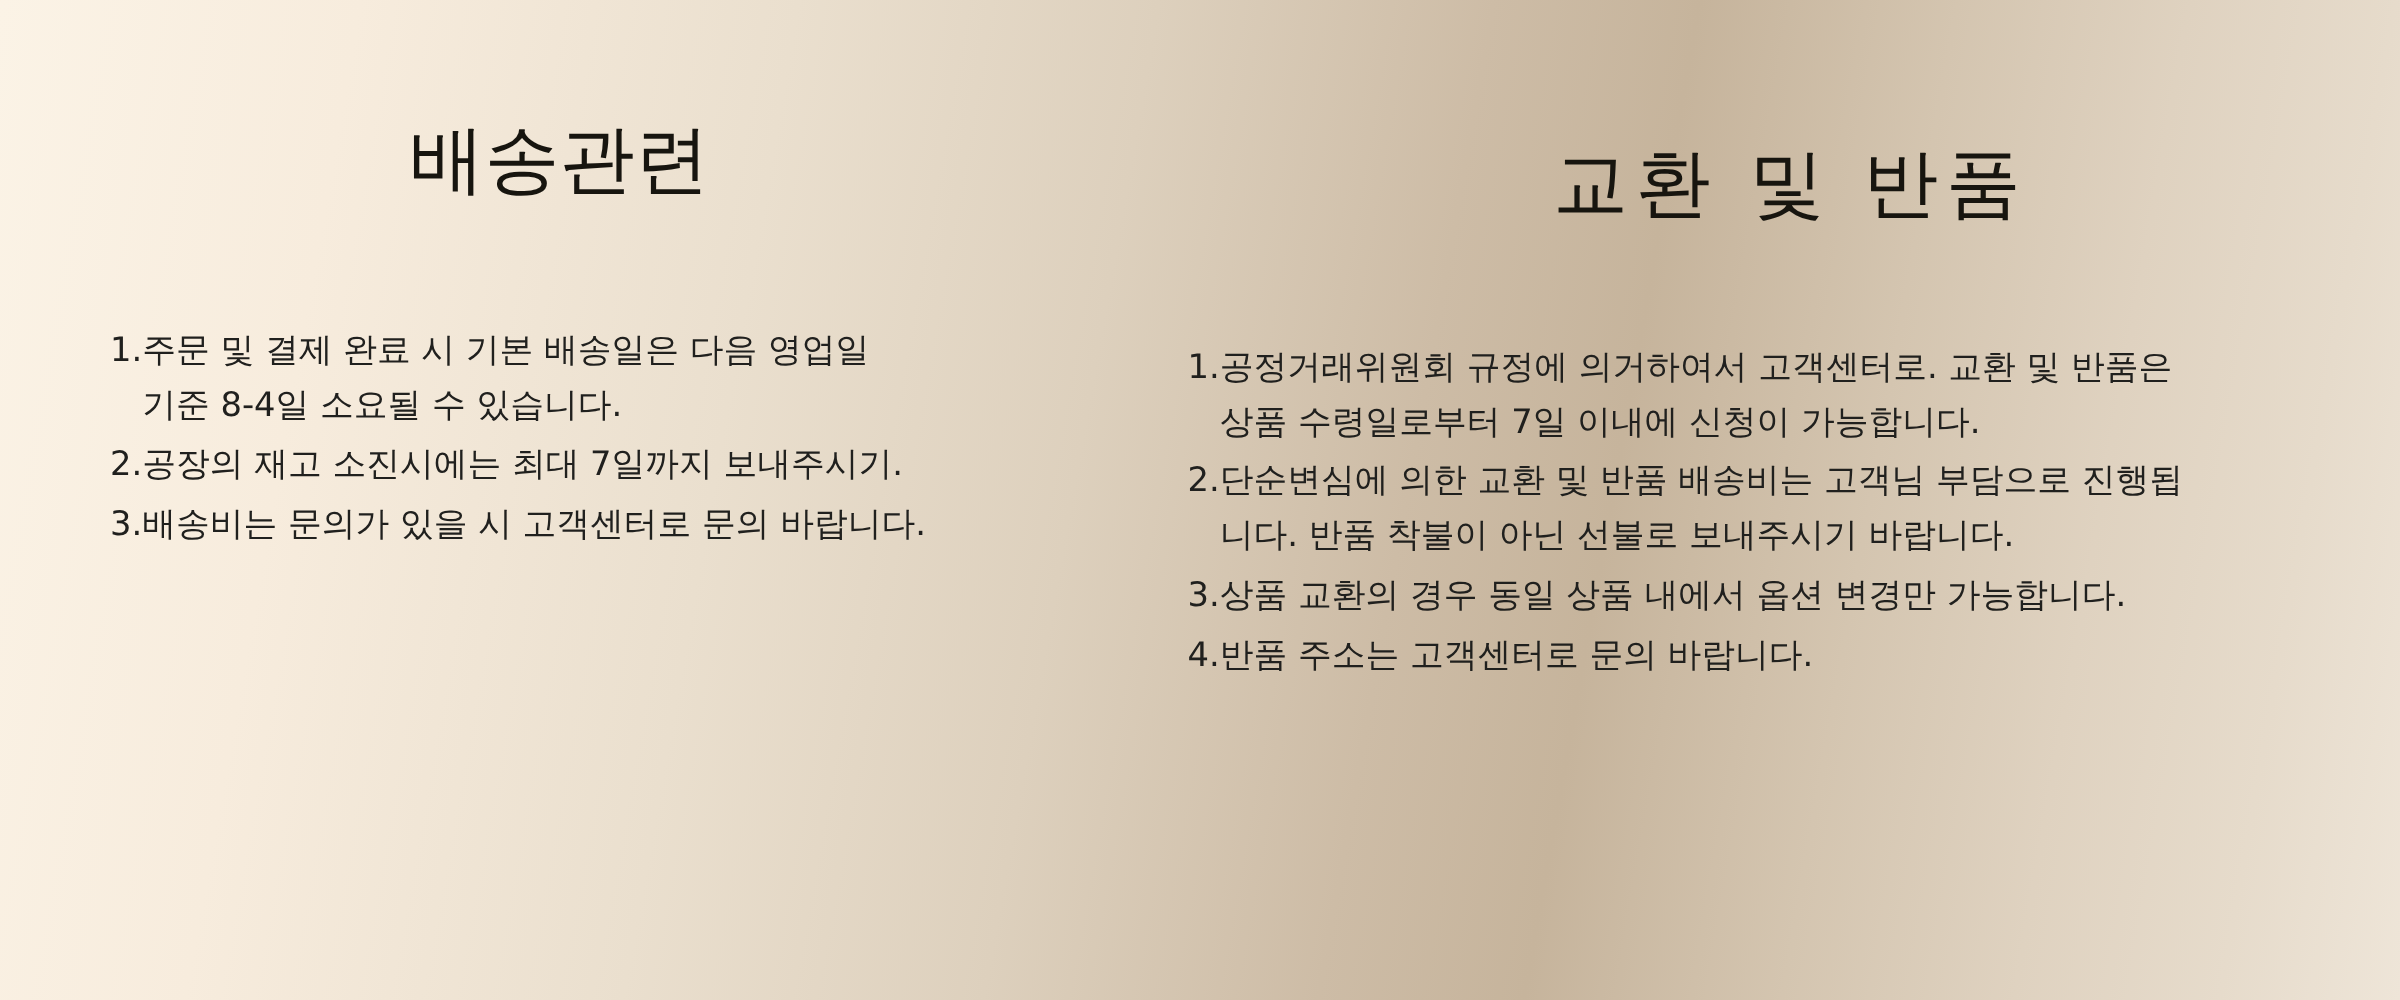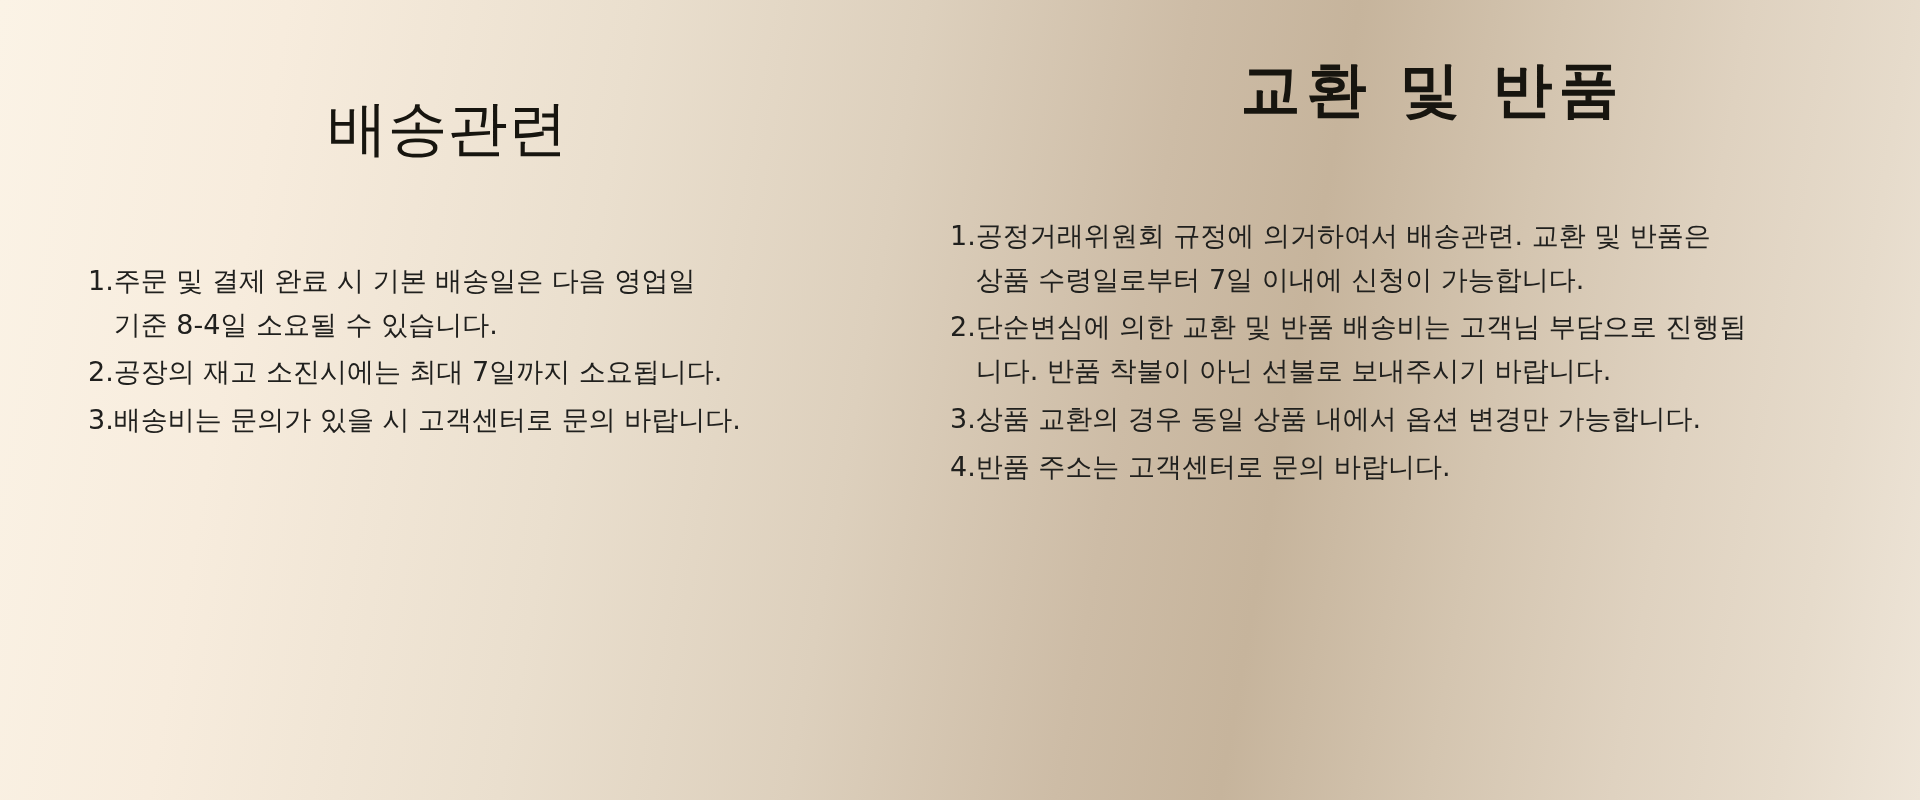--- a/index.html
+++ b/index.html
@@ -60,24 +60,23 @@
     margin: 0;
   }
 
   .column-shipping .heading {
     margin-top: 95px;
     margin-left: -25px;
     letter-spacing: 0px;
   }
 
   .column-returns .heading {
-    margin-top: 56px;
+    margin-top: 114px;
     margin-left: 25px;
     letter-spacing: 6px;
-    font-weight: bold;
   }
 
   .list {
     list-style: none;
     margin: 0;
     padding: 0;
   }
 
   .column-shipping .list {
     margin-top: 98px;
@@ -125,35 +124,35 @@
   <section class="column column-shipping">
     <h2 class="heading">배송관련</h2>
     <ul class="list">
       <li class="item">
         <span class="item-num">1.</span>
         <span class="item-text">주문 및 결제 완료 시 기본 배송일은 다음 영업일
   기준 8-4일 소요될 수 있습니다.</span>
       </li>
       <li class="item">
         <span class="item-num">2.</span>
-        <span class="item-text">공장의 재고 소진시에는 최대 7일까지 소요됩니다.</span>
+        <span class="item-text">공장의 재고 소진시에는 최대 7일까지 보내주시기.</span>
       </li>
       <li class="item">
         <span class="item-num">3.</span>
         <span class="item-text">배송비는 문의가 있을 시 고객센터로 문의 바랍니다.</span>
       </li>
     </ul>
   </section>
 
   <section class="column column-returns">
     <h2 class="heading">교환 및 반품</h2>
     <ul class="list">
       <li class="item">
         <span class="item-num">1.</span>
-        <span class="item-text">공정거래위원회 규정에 의거하여서 배송관련. 교환 및 반품은
+        <span class="item-text">공정거래위원회 규정에 의거하여서 고객센터로. 교환 및 반품은
   상품 수령일로부터 7일 이내에 신청이 가능합니다.</span>
       </li>
       <li class="item">
         <span class="item-num">2.</span>
         <span class="item-text">단순변심에 의한 교환 및 반품 배송비는 고객님 부담으로 진행됩
    니다. 반품 착불이 아닌 선불로 보내주시기 바랍니다.</span>
       </li>
       <li class="item">
         <span class="item-num">3.</span>
         <span class="item-text">상품 교환의 경우 동일 상품 내에서 옵션 변경만 가능합니다.</span>

